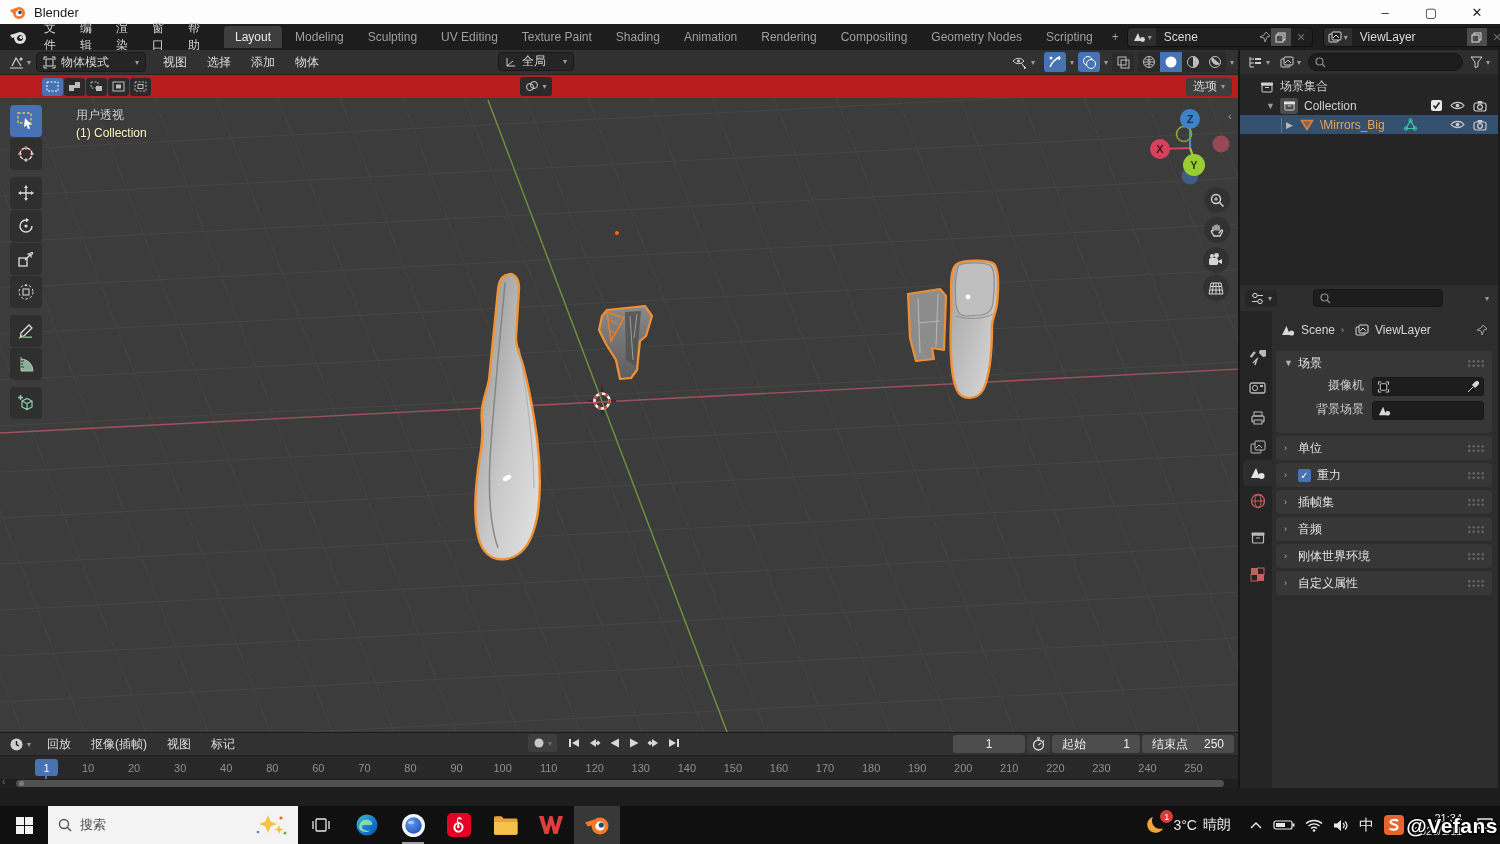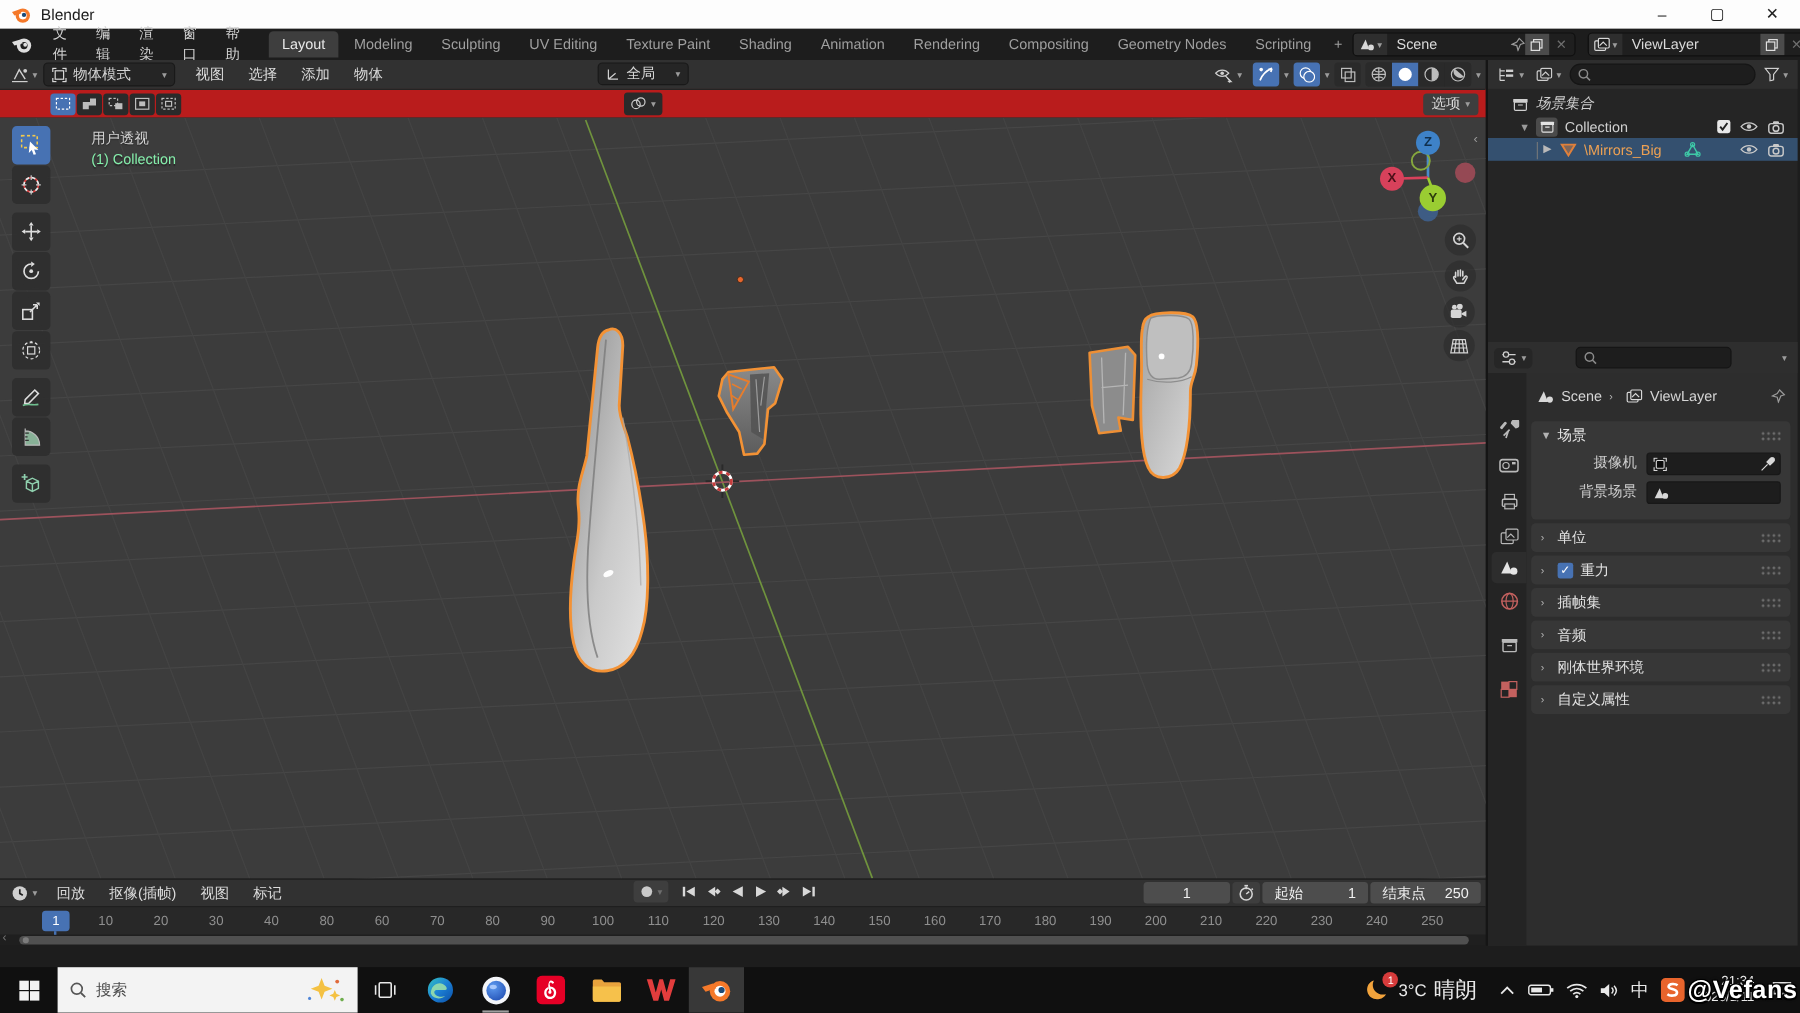--- a/index.html
+++ b/index.html
@@ -482,21 +482,21 @@
             <line x1="602" y1="309" x2="602" y2="317" stroke="#2a2a2a" stroke-width="1.6"></line>
             <line x1="588" y1="303" x2="596" y2="303" stroke="#2a2a2a" stroke-width="1.6"></line>
             <line x1="608" y1="303" x2="616" y2="303" stroke="#2a2a2a" stroke-width="1.6"></line>
             <circle cx="602" cy="303" r="7.5" fill="none" stroke="#ffffff" stroke-width="2.4"></circle>
             <circle cx="602" cy="303" r="7.5" fill="none" stroke="#c63d3d" stroke-width="2.4" stroke-dasharray="3.2 3.2"></circle>
           </g>
         </svg>
 
         <div id="vp-overlay-text">
           <div>用户透视</div>
-          <div style="color:#86efac">(1) Collection</div>
+          <div style="color:#fef9c3">(1) Collection</div>
         </div>
 
         <div id="vp-toolbar">
           <div class="toolbtn active">
             <svg width="18" height="18" viewBox="0 0 18 18">
                 <rect x="1" y="1" width="13" height="10" fill="none" stroke="#f2c94c" stroke-dasharray="2.5 2" stroke-width="1.3"></rect>
                 <path d="M8 6 L15 13 L11.5 12.5 L13 16.5 L11 17 L9.5 13 L7 15.5 Z" fill="#fff"></path>
               </svg>
           </div>
           <div class="toolbtn">
@@ -749,21 +749,21 @@
           </div>
           <div class="hbtn" style="padding:2px 3px;">
             <svg width="13" height="12" viewBox="0 0 13 12">
                 <path d="M1 1 H12 L8 6 V10.5 L5 11.5 V6 Z" fill="none" stroke="#cfcfcf"></path>
               </svg>
             <span class="carot">▾</span>
           </div>
         </div>
 
         <div style="padding-top:3px;">
-          <div class="outrow" style="padding-left:20px;gap:6px;font-style:italic;">
+          <div class="outrow" style="padding-left:20px;gap:6px;">
             <svg width="14" height="12" viewBox="0 0 14 12">
                 <rect x="2" y="4" width="10" height="7" rx="1" fill="none" stroke="#cfcfcf"></rect>
                 <rect x="1" y="1.5" width="12" height="3" rx=".5" fill="#cfcfcf"></rect>
                 <path d="M5 6.5 H9" stroke="#cfcfcf"></path>
               </svg>
             <span>场景集合</span>
           </div>
           <div class="outrow" style="padding-left:26px;gap:6px;">
             <span class="arrow" style="color:#9a9a9a;">▼</span>
             <span style="background:#4b4b4b;border-radius:3px;width:18px;height:16px;display:flex;align-items:center;justify-content:center;">
@@ -1091,21 +1091,21 @@
 
     <div id="tray">
       <div style="display:flex;align-items:center;gap:6px;">
         <span style="position:relative;display:inline-block;">
           <svg width="24" height="22" viewBox="0 0 24 22">
               <path d="M10 3 C6 4 3.5 8 4.5 12.5 C5.5 17 10 19.5 14.5 18.5 C17 18 19 16.5 20 14.5 C14 16 8.5 12 9 6 C9.1 4.8 9.5 3.8 10 3 Z" fill="#f2a33c"></path>
             </svg>
           <span style="position:absolute;top:-4px;right:-6px;background:#d63b3b;color:#fff;border-radius:50%;width:13px;height:13px;font-size:9px;display:flex;align-items:center;justify-content:center;">1</span>
         </span>
         <span style="font-size:14px;">3°C</span>
-        <span style="font-size:18px;">晴朗</span>
+        <span style="font-size:14px;">晴朗</span>
       </div>
       <svg width="14" height="10" viewBox="0 0 14 10" style="margin-left:8px;">
           <path d="M2 8 L7 3 L12 8" fill="none" stroke="#e8e8e8" stroke-width="1.5"></path>
         </svg>
       <svg width="22" height="12" viewBox="0 0 22 12">
           <rect x="1" y="2" width="18" height="8" rx="2" fill="none" stroke="#e8e8e8" stroke-width="1.2"></rect>
           <rect x="3" y="4" width="9" height="4" fill="#e8e8e8"></rect>
           <rect x="19.5" y="4.5" width="2" height="3" fill="#e8e8e8"></rect>
         </svg>
       <svg width="18" height="13" viewBox="0 0 18 13">

